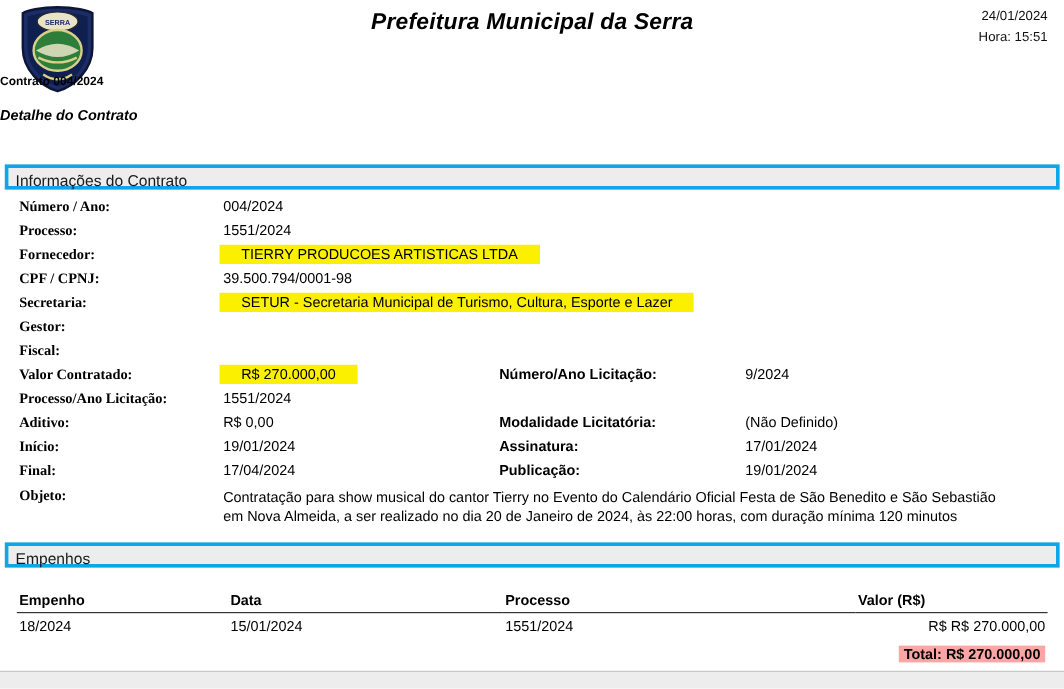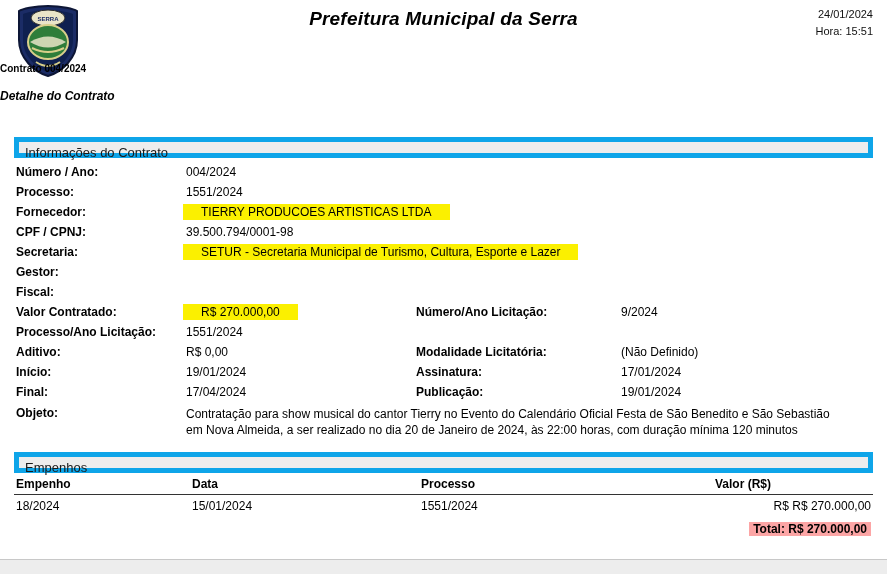--- a/index.html
+++ b/index.html
@@ -63,22 +63,22 @@
     right: 0;
     top: 89px;
     text-align: left;
     font-size: 12px;
     font-style: italic;
     font-weight: bold;
   }
 
   
   .section {
-    margin: 0 14px;
-    border: 5px solid #0ea5e9;
+    margin: 0 4px;
+    border: 3px solid #0ea5e9;
     background: #ededed;
     height: 21px;
     line-height: 21px;
     padding-left: 6px;
     font-size: 13px;
     color: #1a1a1a;
     box-sizing: border-box;
   }
   #sec-info { margin-top: 19px; }
   #sec-emp  { margin-top: 14px; }
@@ -92,20 +92,21 @@
     display: flex;
     align-items: flex-start;
     min-height: 20px;
   }
   .lbl {
     width: 172px;
     font-weight: bold;
     flex: 0 0 172px;
     padding-left: 2px;
     box-sizing: border-box;
+    font-family: Liberation Serif, serif;
   }
   .val {
     flex: 1 1 auto;
     position: relative;
   }
   .lbl2 {
     width: 205px;
     font-weight: bold;
     flex: 0 0 205px;
   }
@@ -118,21 +119,21 @@
     margin-left: -3px;
   }
   .objeto-text {
     line-height: 16px;
     max-width: 660px;
   }
   .row-objeto { margin-top: 1px; }
 
   
   .emp-table {
-    margin: 0 14px;
+    margin: 16px 14px;
     width: 859px;
     border-collapse: collapse;
     font-size: 12px;
   }
   .emp-table th {
     text-align: left;
     font-weight: bold;
     border-bottom: 1px solid #333;
     padding: 4px 2px 3px 2px;
   }

